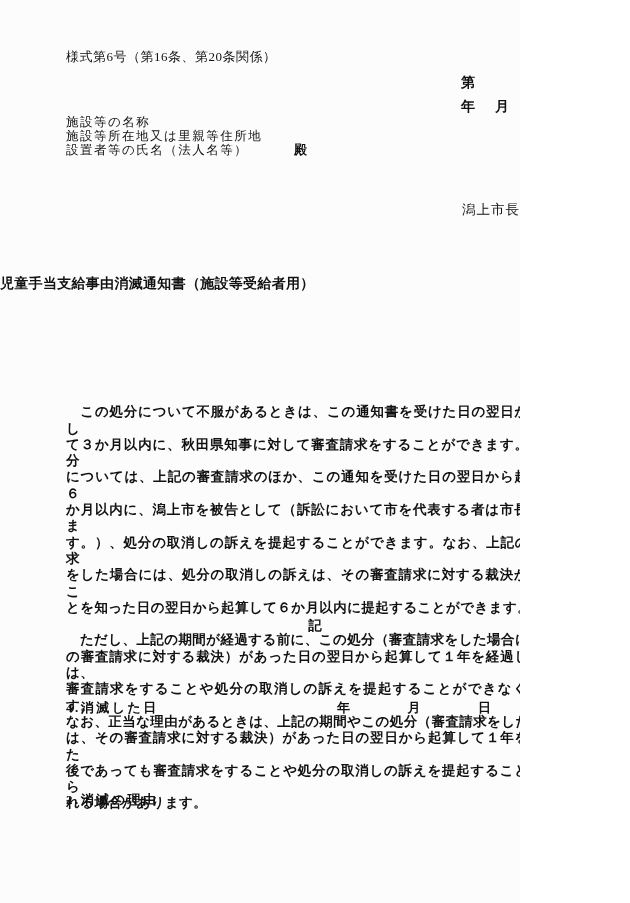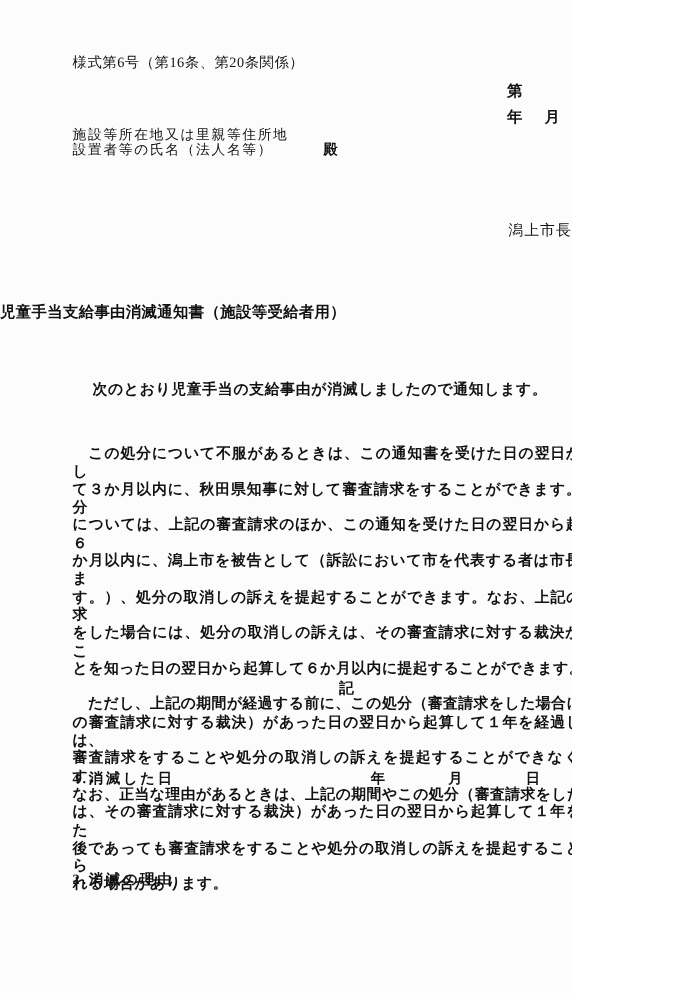--- a/index.html
+++ b/index.html
@@ -120,32 +120,32 @@
     <span>号</span>
   </div>
 
   <div class="abs date-row">
     <span>年</span>
     <span>月</span>
     <span>日</span>
   </div>
 
   <div class="abs recipient">
+    <div>施設等の名称</div>
     <div>施設等所在地又は里親等住所地</div>
     <div>
       <span>設置者等の氏名（法人名等）</span>
       <span class="honorific">殿</span>
     </div>
   </div>
 
   <div class="abs sender">潟上市長</div>
 
   <div class="abs doc-title">児童手当支給事由消滅通知書（施設等受給者用）</div>
 
-  <div class="abs intro">次のとおり児童手当の支給事由が消滅しましたので通知します。</div>
 
   <div class="abs body-text">
     <div>　この処分について不服があるときは、この通知書を受けた日の翌日から起算し
 て３か月以内に、秋田県知事に対して審査請求をすることができます。この処分
 については、上記の審査請求のほか、この通知を受けた日の翌日から起算して６
 か月以内に、潟上市を被告として（訴訟において市を代表する者は市長となりま
 す。）、処分の取消しの訴えを提起することができます。なお、上記の審査請求
 をした場合には、処分の取消しの訴えは、その審査請求に対する裁決があったこ
 とを知った日の翌日から起算して６か月以内に提起することができます。</div>
     <div>　ただし、上記の期間が経過する前に、この処分（審査請求をした場合には、そ

